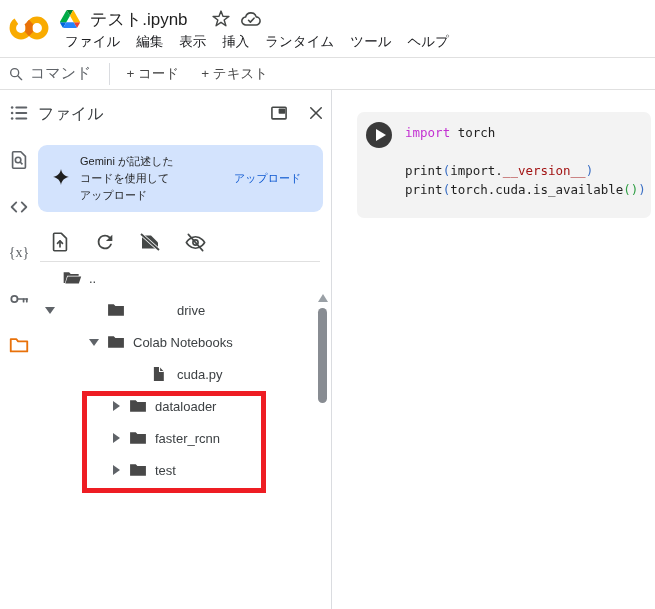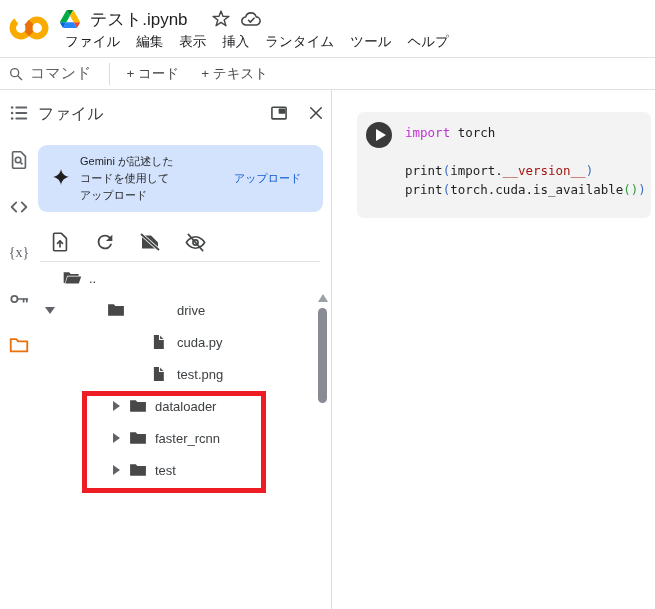--- a/index.html
+++ b/index.html
@@ -248,39 +248,42 @@
               <polygon points="1,2 11,2 6,9" fill="#5f6368"></polygon>
             </svg>
           </span>
           <span class="tw-icon">
             <svg width="20" height="20" viewBox="0 0 24 24">
               <path fill="#484848" d="M2.5 5h6.8l2 2.3h10.2v11.5H2.5z"></path>
             </svg>
           </span>
           <span class="tw-label">drive</span>
         </div>
+        <div class="tree-row" style="padding-left: 46px;">
+          <span class="tw-exp">
+            <svg width="12" height="10" viewBox="0 0 12 10">
+              <polygon points="1,2 11,2 6,9" fill="#5f6368"></polygon>
+            </svg>
+          </span>
+          <span class="tw-icon">
+            <svg width="20" height="20" viewBox="0 0 24 24">
+              <path fill="#484848" d="M2.5 5h6.8l2 2.3h10.2v11.5H2.5z"></path>
+            </svg>
+          </span>
+          <span class="tw-label">Colab Notebooks</span>
+        </div>
         <div class="tree-row" style="padding-left: 90px;">
           <span class="tw-exp"></span>
           <span class="tw-icon">
             <svg width="17" height="20" viewBox="0 0 24 24">
               <path fill="#484848" d="M5.5 2h8l6 6.5V22h-14z"></path>
               <polyline points="13.5,2 13.5,8.5 19.5,8.5" fill="none" stroke="#fff" stroke-width="1.6"></polyline>
             </svg>
           </span>
           <span class="tw-label">cuda.py</span>
-        </div>
-        <div class="tree-row" style="padding-left: 90px;">
-          <span class="tw-exp"></span>
-          <span class="tw-icon">
-            <svg width="17" height="20" viewBox="0 0 24 24">
-              <path fill="#484848" d="M5.5 2h8l6 6.5V22h-14z"></path>
-              <polyline points="13.5,2 13.5,8.5 19.5,8.5" fill="none" stroke="#fff" stroke-width="1.6"></polyline>
-            </svg>
-          </span>
-          <span class="tw-label">test.png</span>
         </div>
         <div class="tree-row" style="padding-left: 68px;">
           <span class="tw-exp">
             <svg width="10" height="12" viewBox="0 0 10 12">
               <polygon points="2,1 9,6 2,11" fill="#5f6368"></polygon>
             </svg>
           </span>
           <span class="tw-icon">
             <svg width="20" height="20" viewBox="0 0 24 24">
               <path fill="#484848" d="M2.5 5h6.8l2 2.3h10.2v11.5H2.5z"></path>

